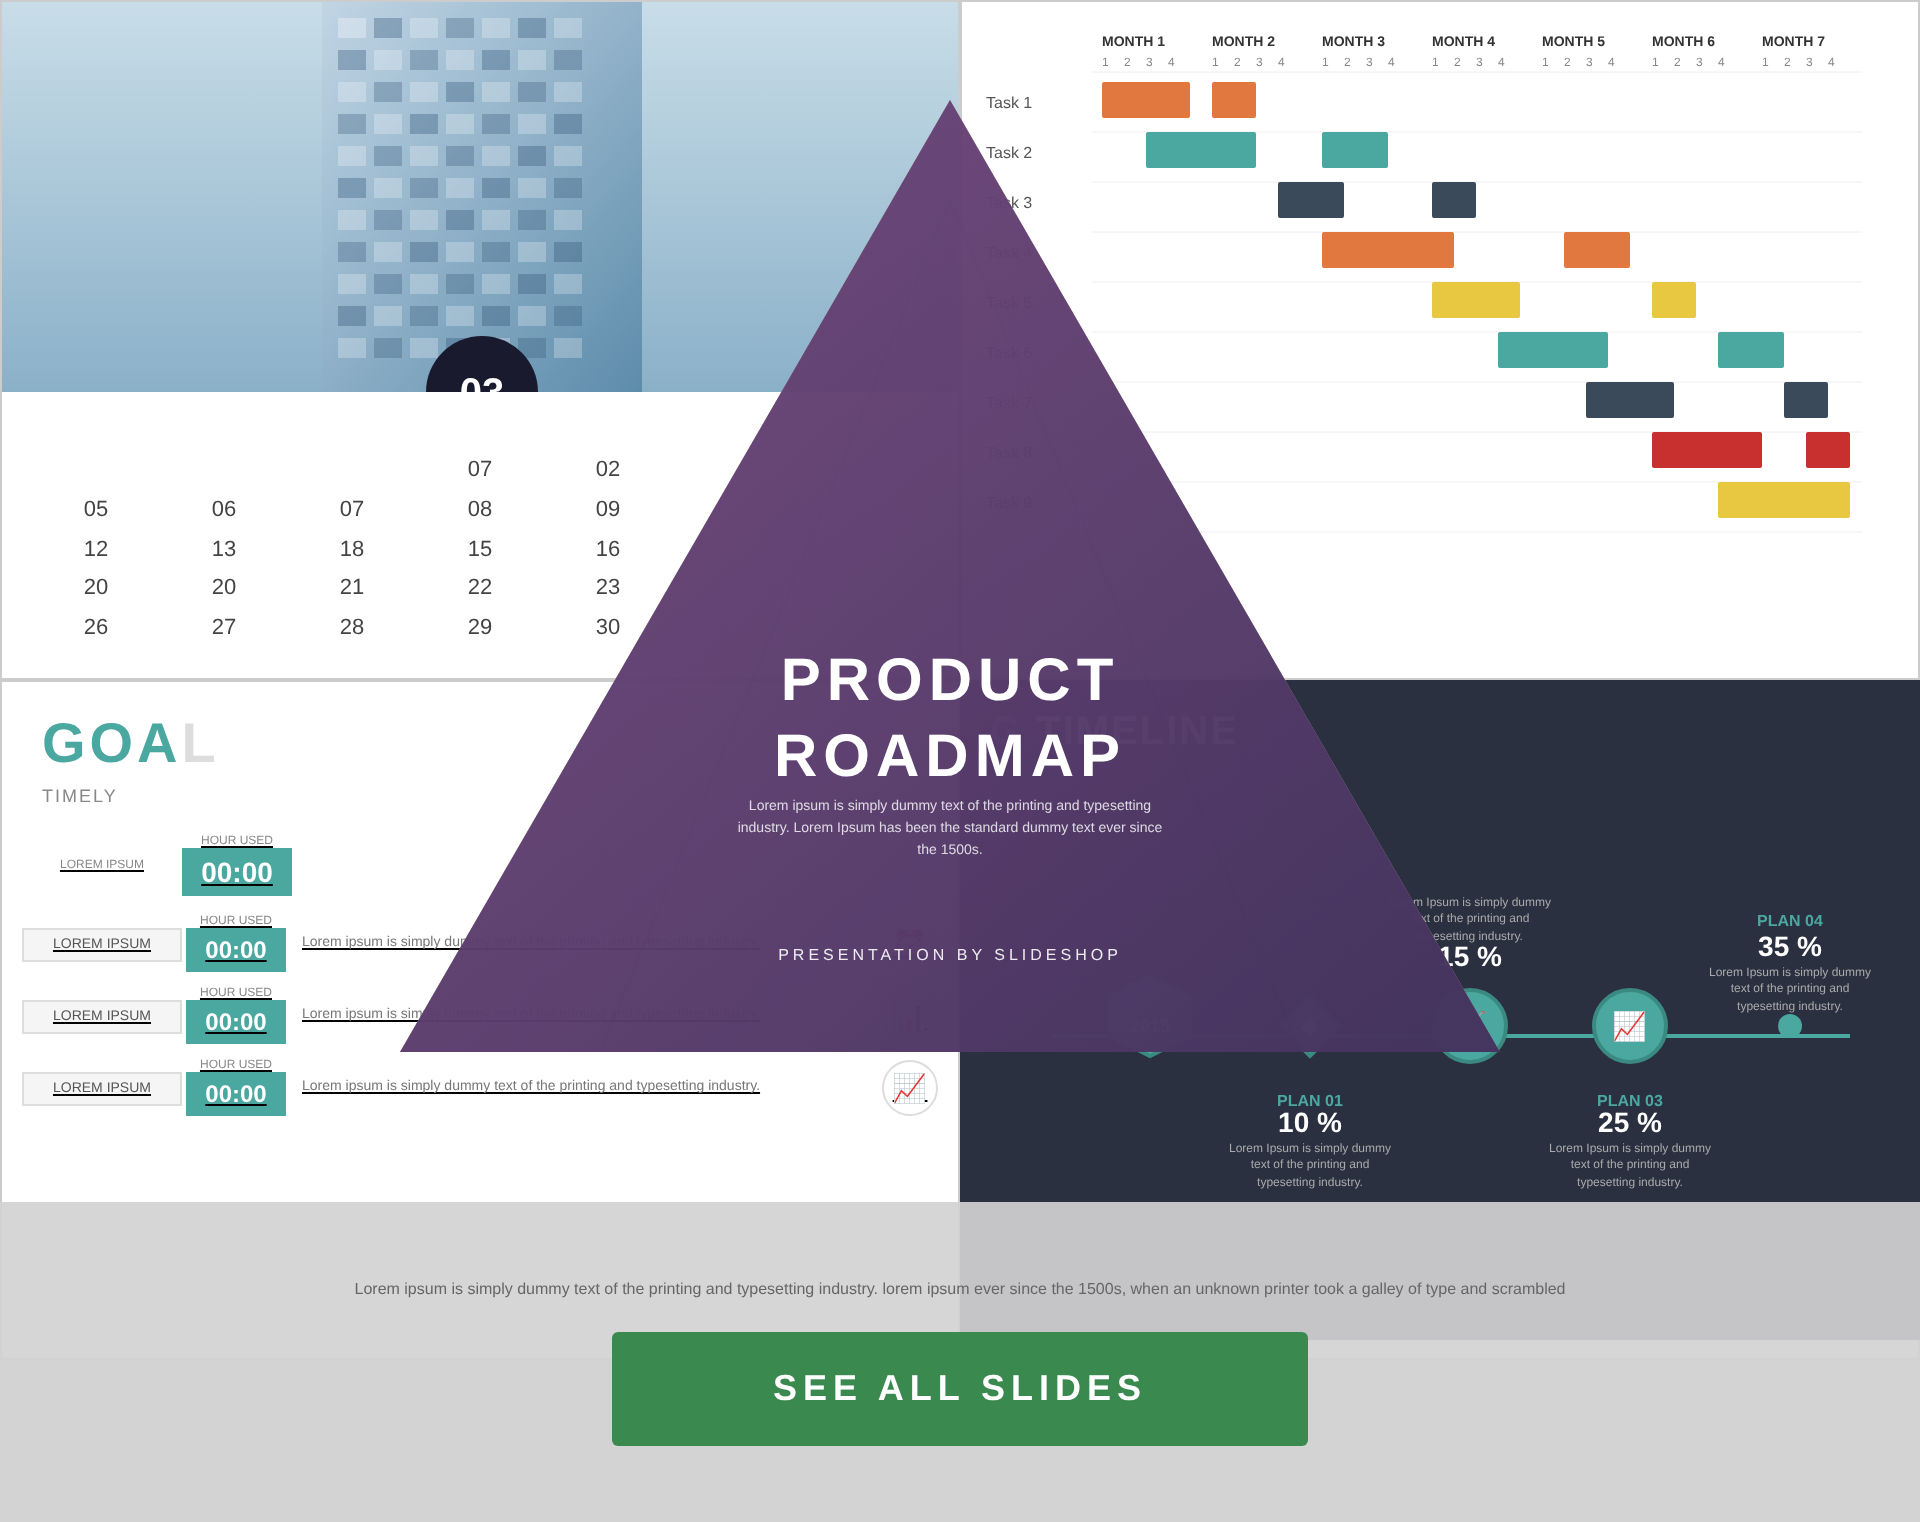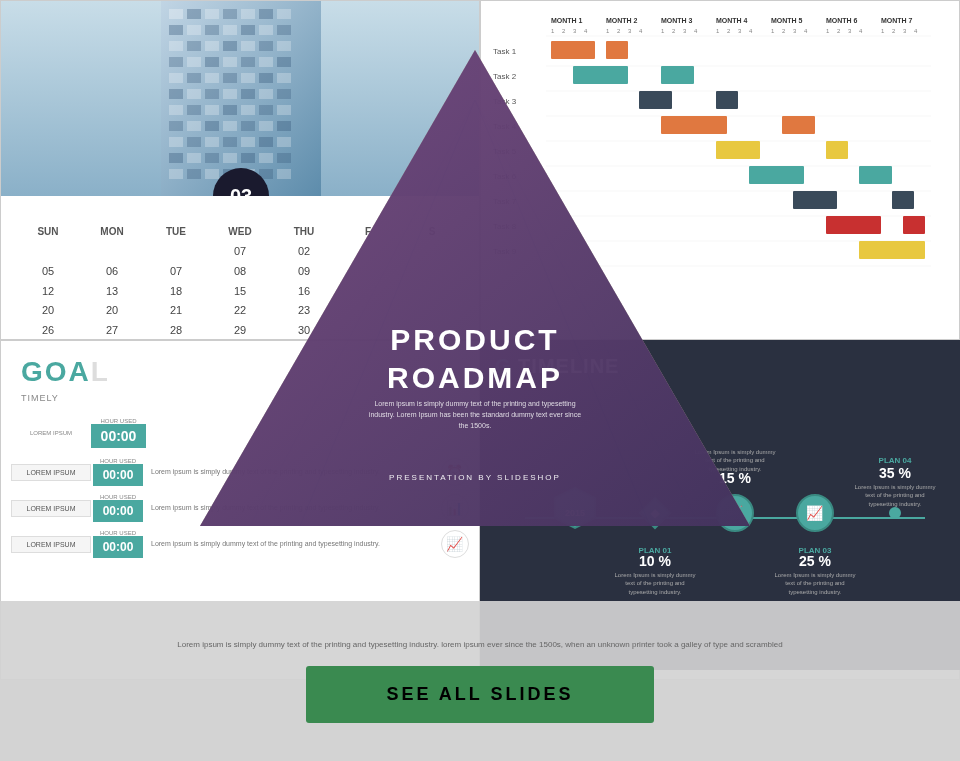--- a/index.html
+++ b/index.html
@@ -101,20 +101,21 @@
       letter-spacing: 1px;
     }
     .goals-rows {
       padding: 5px 10px;
     }
     .goal-row {
       display: flex;
       align-items: center;
       margin-bottom: 10px;
       position: relative;
+      text-decoration: underline;
     }
 
     
     .slide-4 {
       background: #fff;
       padding: 15px;
     }
     .slide-4-columns {
       display: flex;
       gap: 10px;
@@ -178,21 +179,21 @@
     .bottom-lorem {
       font-size: 8px;
       color: #666;
       text-align: center;
       max-width: 700px;
       line-height: 1.5;
       margin-bottom: 15px;
     }
     .see-all-btn {
       background: #3a8a50;
-      color: #000000;
+      color: #ffffff;
       border: none;
       padding: 18px 80px;
       font-size: 18px;
       font-weight: bold;
       letter-spacing: 3px;
       cursor: pointer;
       border-radius: 3px;
       text-transform: uppercase;
     }
 
@@ -301,29 +302,20 @@
             <rect x="240" y="168" width="14" height="10" fill="#fff" opacity="0.5"></rect>
             <rect x="258" y="168" width="14" height="10" fill="#335577" opacity="0.6"></rect>
             <rect x="276" y="168" width="14" height="10" fill="#fff" opacity="0.5"></rect>
           </g>
 
           <circle cx="240" cy="195" r="28" fill="#1a1a2e"></circle>
           <text x="240" y="202" text-anchor="middle" fill="white" font-size="20" font-weight="bold" font-family="Arial">03</text>
         </svg>
       </div>
       <div class="slide-1-calendar">
-        <div class="calendar-header">
-          <span>SUN</span>
-          <span>MON</span>
-          <span>TUE</span>
-          <span>WED</span>
-          <span>THU</span>
-          <span>F</span>
-          <span>S</span>
-        </div>
         <div class="calendar-grid">
           <span></span>
             <span></span>
             <span></span>
             <span>07</span>
             <span>02</span>
             <span></span>
             <span></span>
           <span>05</span>
             <span>06</span>

